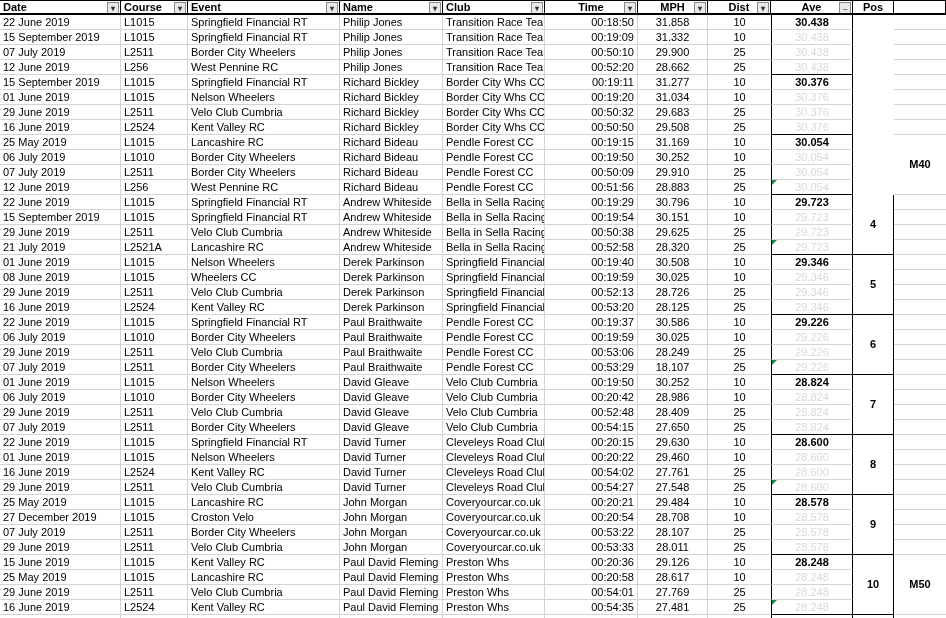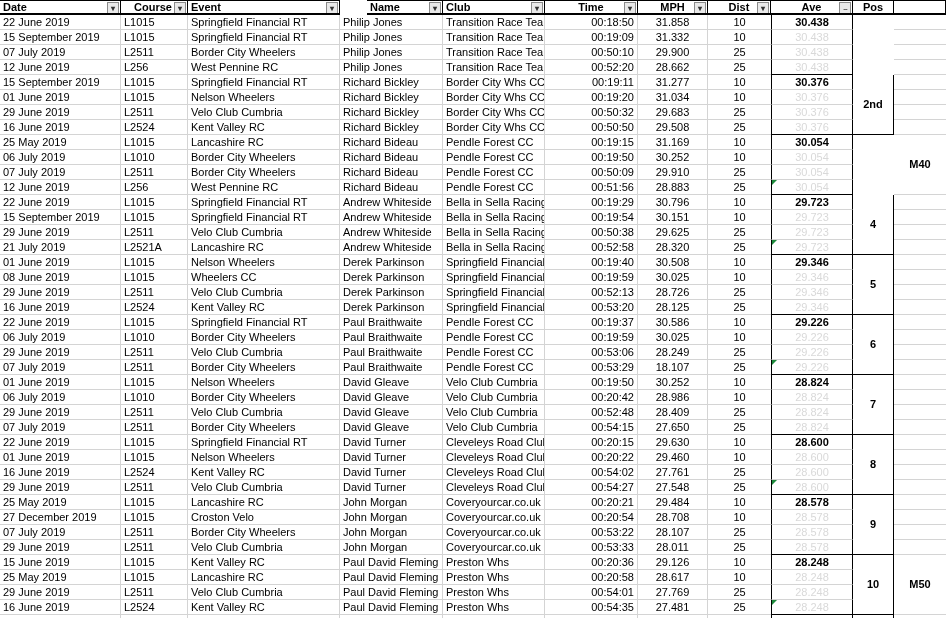--- a/index.html
+++ b/index.html
@@ -58,29 +58,29 @@
   }
 </style>
 </head>
 <body>
 
 <div id="sheet">
     <div class="cell hdr" style="grid-area: 1 / 1;">
       <span>Date</span>
       <span class="filterbtn">▾</span>
     </div>
-    <div class="cell hdr" style="grid-area: 1 / 2; justify-content: flex-end;">
+    <div class="cell hdr" style="grid-area: 1 / 2;">
       <span>Course</span>
       <span class="filterbtn">▾</span>
     </div>
     <div class="cell hdr" style="grid-area: 1 / 3;">
       <span>Event</span>
       <span class="filterbtn">▾</span>
     </div>
-    <div class="cell hdr" style="grid-area: 1 / 4; margin-left: 27px;">
+    <div class="cell hdr" style="grid-area: 1 / 4;">
       <span>Name</span>
       <span class="filterbtn">▾</span>
     </div>
     <div class="cell hdr" style="grid-area: 1 / 5;">
       <span>Club</span>
       <span class="filterbtn">▾</span>
     </div>
     <div class="cell hdr center" style="grid-area: 1 / 6;">
       <span>Time</span>
       <span class="filterbtn">▾</span>
@@ -145,21 +145,20 @@
     <div class="cell c-cat" style="grid-area: 5 / 11;"></div>
     <div class="cell" style="grid-area: 6 / 1;">15 September 2019</div>
     <div class="cell" style="grid-area: 6 / 2;">L1015</div>
     <div class="cell" style="grid-area: 6 / 3;">Springfield Financial RT</div>
     <div class="cell" style="grid-area: 6 / 4;">Richard Bickley</div>
     <div class="cell" style="grid-area: 6 / 5;">Border City Whs CC</div>
     <div class="cell right" style="grid-area: 6 / 6;">00:19:11</div>
     <div class="cell center" style="grid-area: 6 / 7;">31.277</div>
     <div class="cell center c-dist" style="grid-area: 6 / 8;">10</div>
     <div class="cell c-ave center bold" style="grid-area: 6 / 9;">30.376</div>
-    <div class="cell c-pos" style="grid-area: 6 / 10 / span 4;">2nd</div>
     <div class="cell c-cat" style="grid-area: 6 / 11;"></div>
     <div class="cell" style="grid-area: 7 / 1;">01 June 2019</div>
     <div class="cell" style="grid-area: 7 / 2;">L1015</div>
     <div class="cell" style="grid-area: 7 / 3;">Nelson Wheelers</div>
     <div class="cell" style="grid-area: 7 / 4;">Richard Bickley</div>
     <div class="cell" style="grid-area: 7 / 5;">Border City Whs CC</div>
     <div class="cell right" style="grid-area: 7 / 6;">00:19:20</div>
     <div class="cell center" style="grid-area: 7 / 7;">31.034</div>
     <div class="cell center c-dist" style="grid-area: 7 / 8;">10</div>
     <div class="cell c-ave center faint" style="grid-area: 7 / 9;">30.376</div>

